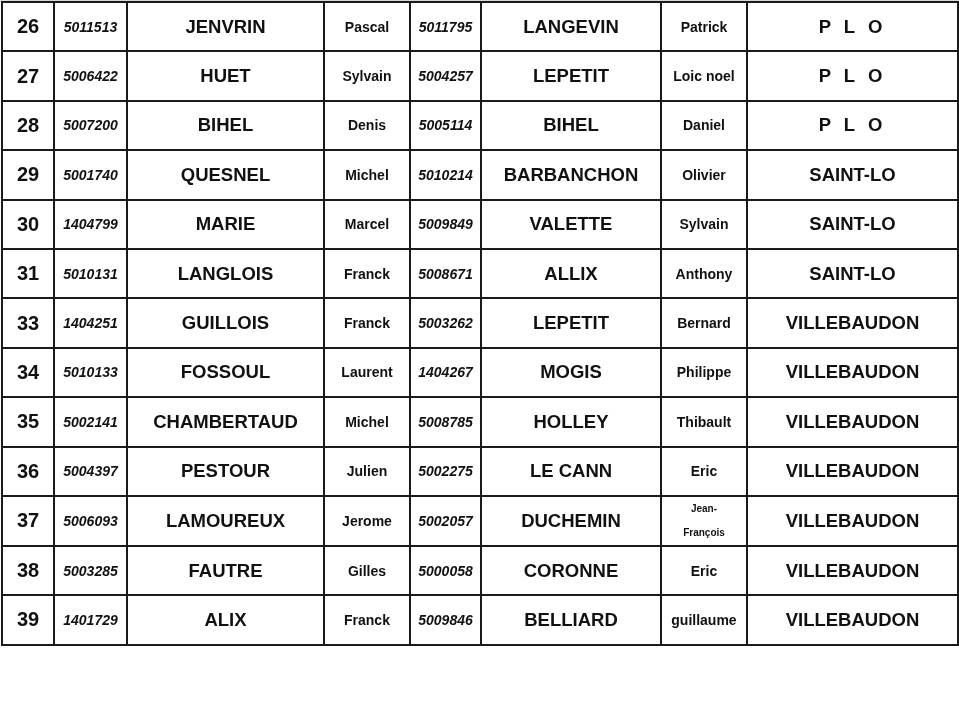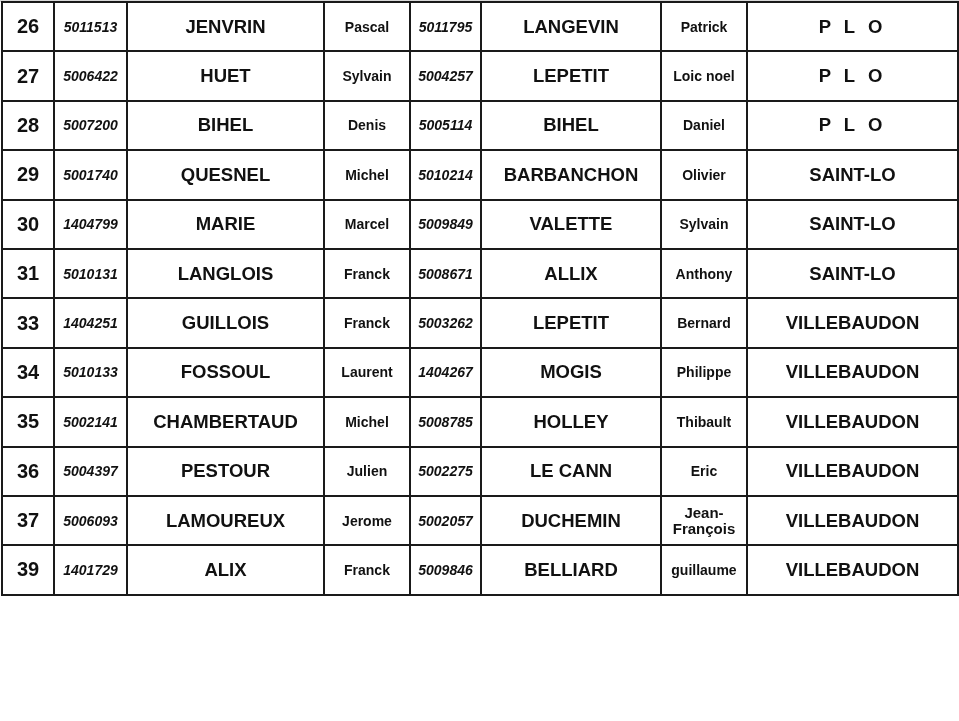--- a/index.html
+++ b/index.html
@@ -22,21 +22,21 @@
     vertical-align: middle;
     font-weight: bold;
     overflow: hidden;
     white-space: nowrap;
   }
   td.num { font-size: 20px; }
   td.id { font-size: 14px; font-style: italic; }
   td.last { font-size: 18.5px; margin-left: 32px; }
   td.first { font-size: 14px; margin-left: 24px; }
   td.club { font-size: 18.5px; margin-top: 28px; }
-  td.first.wrap { white-space: normal; line-height: 16px; font-size: 15px; }
+  td.first.wrap { white-space: normal; line-height: 24px; font-size: 10px; }
   td.club.spaced { letter-spacing: 4px; }
 </style>
 </head>
 <body>
 
 <div class="page">
   <div class="topedge"></div>
   <table class="roster">
     <colgroup>
       <col style="width:52px">
@@ -164,20 +164,30 @@
     <td class="num">37</td>
     <td class="id">5006093</td>
     <td class="last">LAMOUREUX</td>
     <td class="first">Jerome</td>
     <td class="id">5002057</td>
     <td class="last">DUCHEMIN</td>
     <td class="first wrap">Jean-<br>François</td>
     <td class="club">VILLEBAUDON</td>
   </tr>
 
+  <tr>
+    <td class="num">38</td>
+    <td class="id">5003285</td>
+    <td class="last">FAUTRE</td>
+    <td class="first">Gilles</td>
+    <td class="id">5000058</td>
+    <td class="last">CORONNE</td>
+    <td class="first">Eric</td>
+    <td class="club">VILLEBAUDON</td>
+  </tr>
 
   <tr>
     <td class="num">39</td>
     <td class="id">1401729</td>
     <td class="last">ALIX</td>
     <td class="first">Franck</td>
     <td class="id">5009846</td>
     <td class="last">BELLIARD</td>
     <td class="first">guillaume</td>
     <td class="club">VILLEBAUDON</td>

